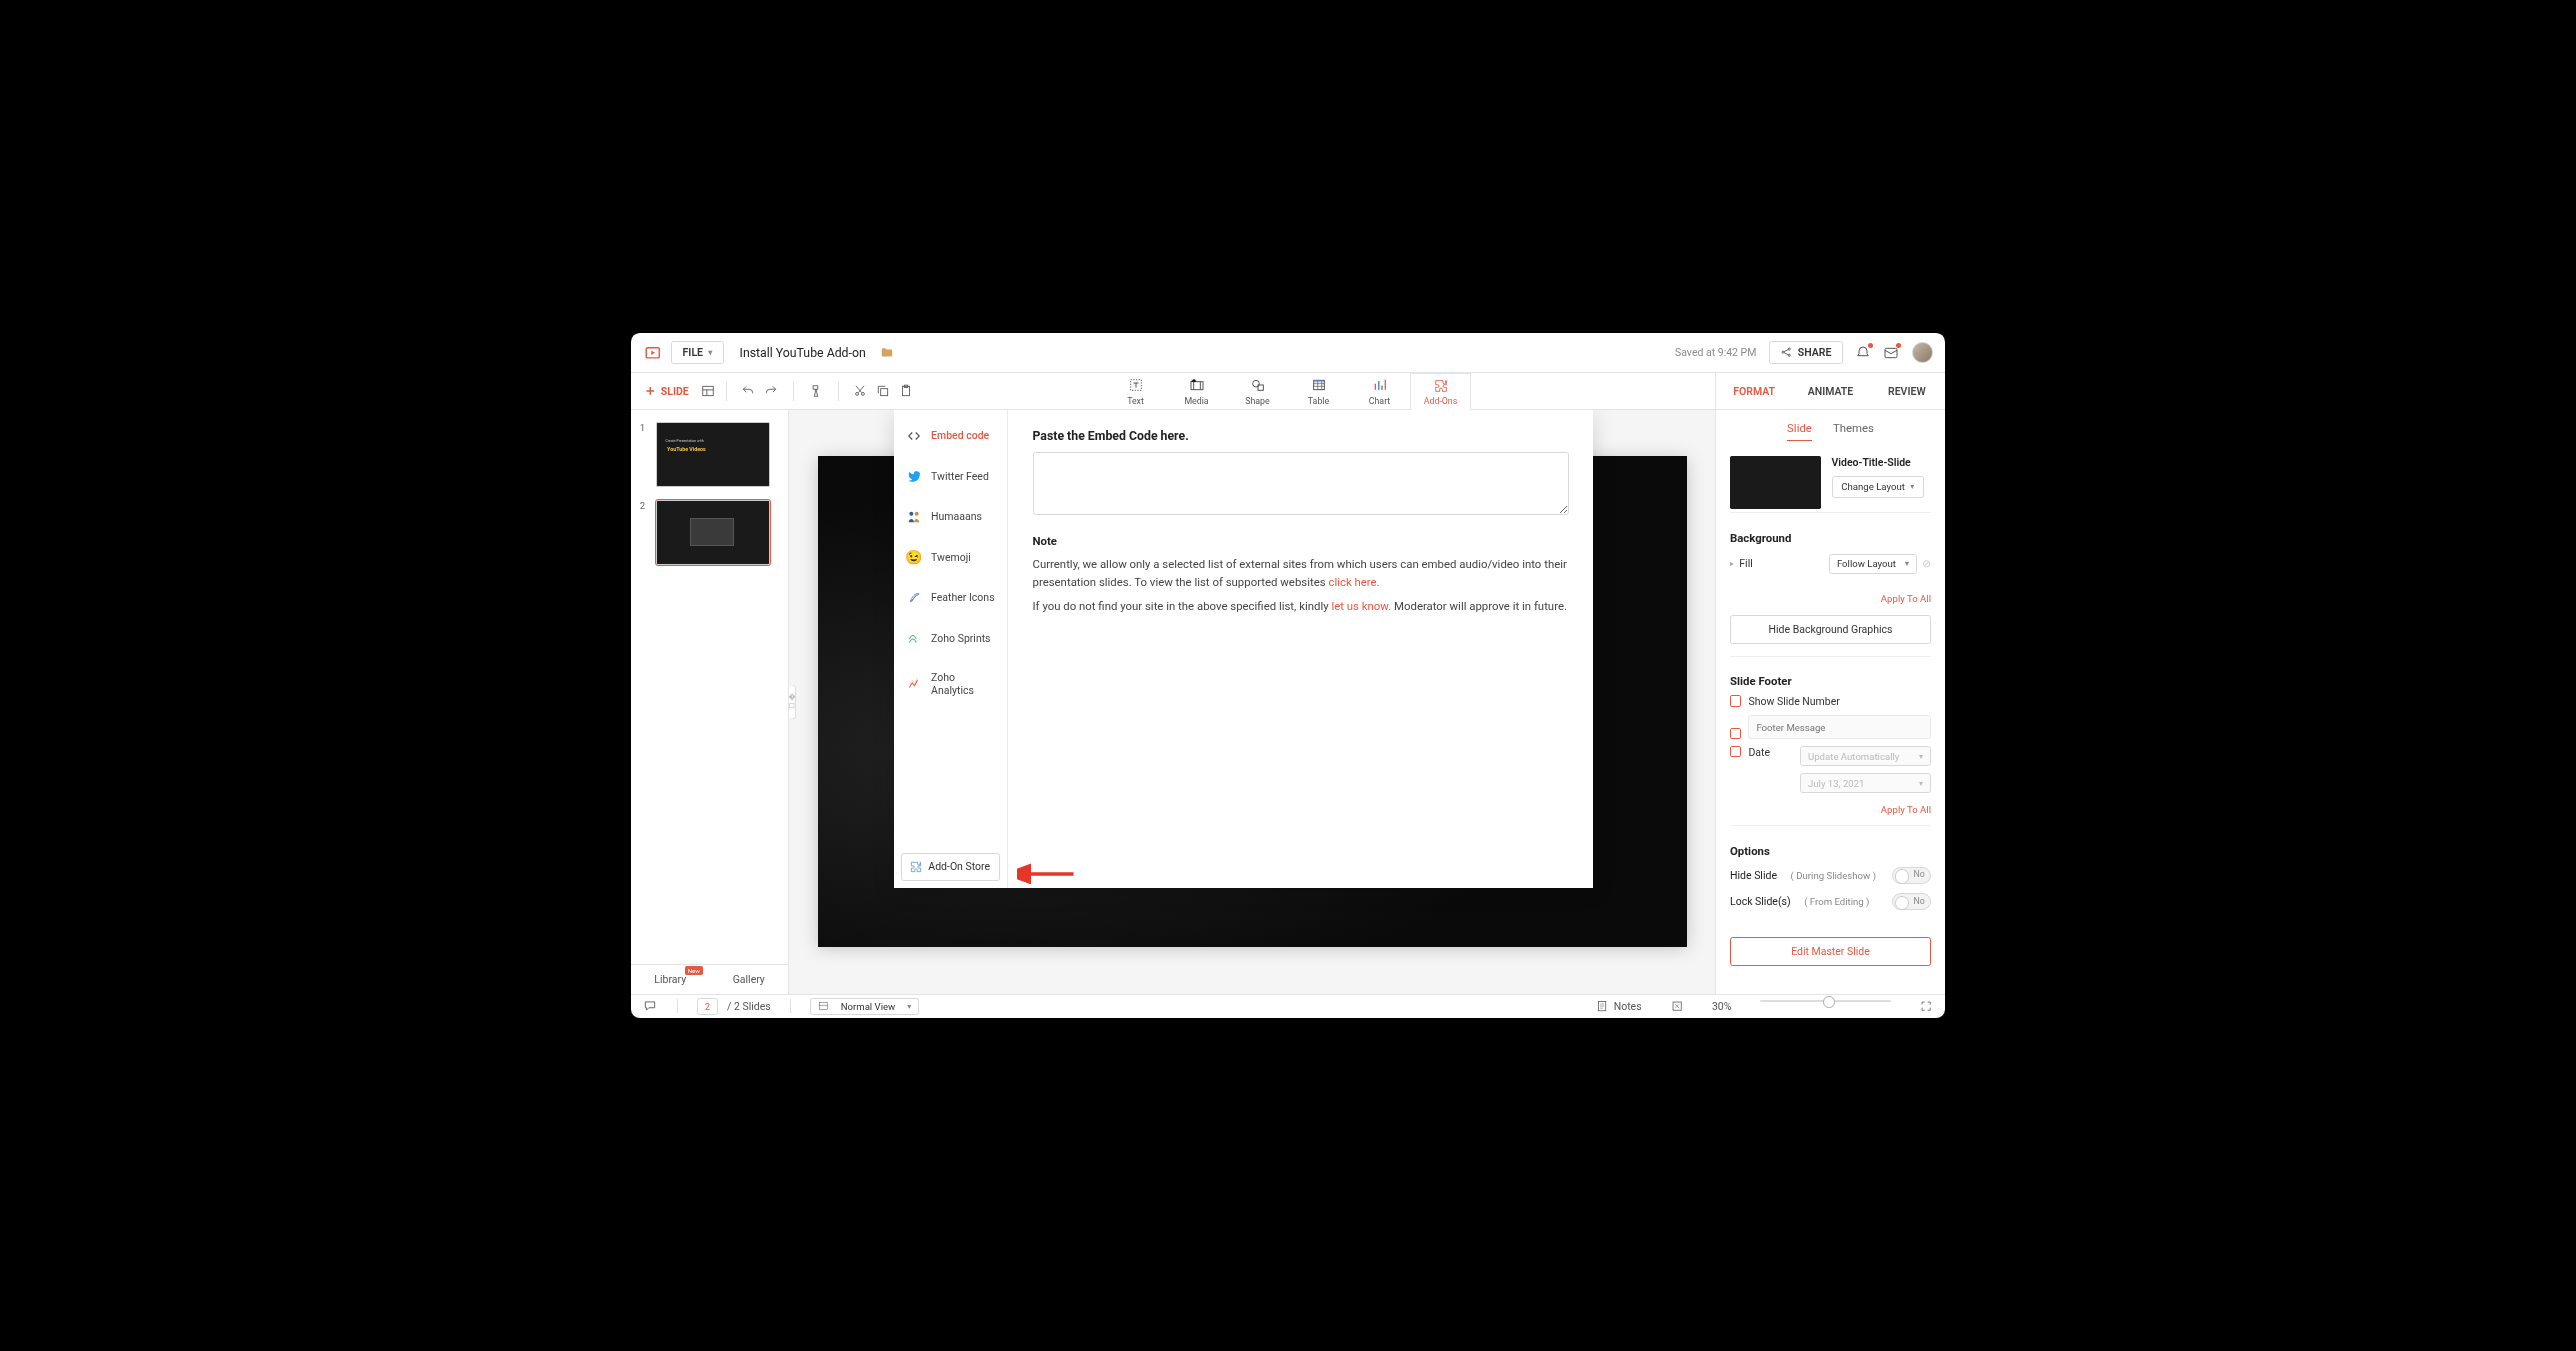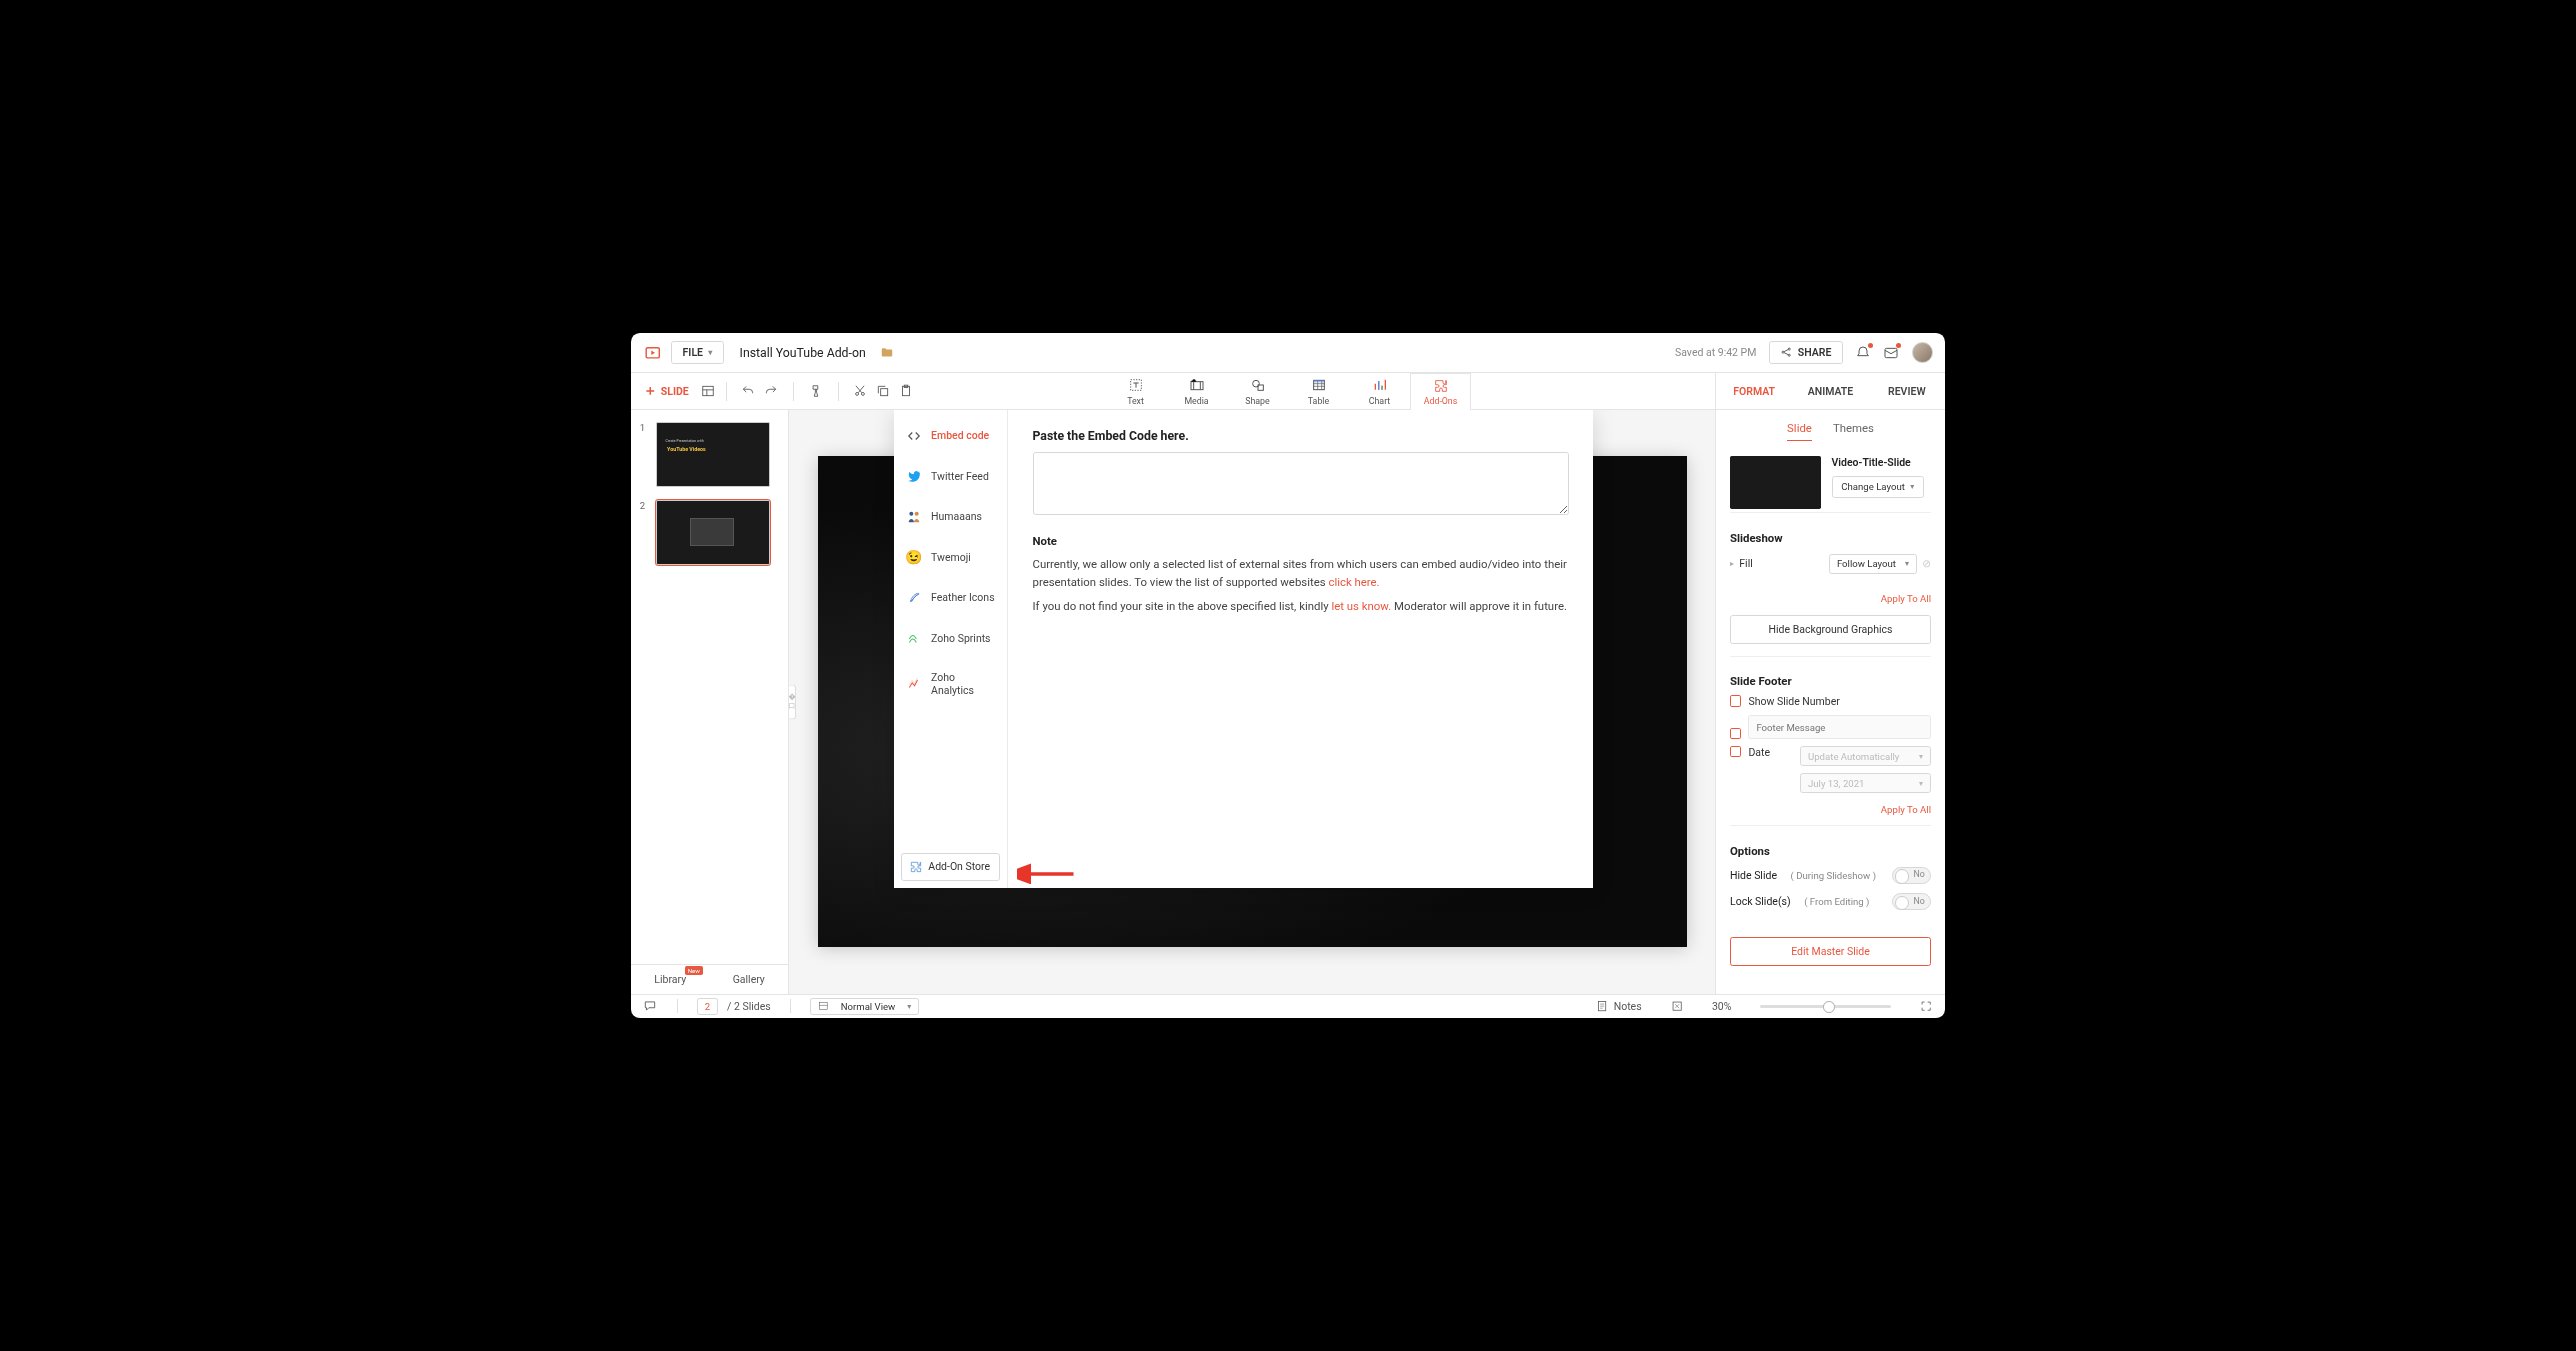--- a/index.html
+++ b/index.html
@@ -104,21 +104,21 @@
 .opt-sub { font-size: 9.6px; color: #888; padding-left: 11px; }
 .toggle { width: 39px; height: 17.5px; border: 0.9px solid #d8d8d8; border-radius: 8.8px; position: relative; background: #f2f2f2; }
 .toggle::after { content: 'No'; position: absolute; right: 5.3px; top: 1.8px; font-size: 8.8px; color: #888; }
 .toggle::before { content: ''; position: absolute; left: 1.8px; top: 1.8px; width: 12.3px; height: 12.3px; background: #fff; border: 0.9px solid #ccc; border-radius: 50%; }
 .edit-master { display: block; width: calc(100% - 28px); margin: 8.8px 14px; border: 0.9px solid #e8573f; color: #e8573f; background: #fff; border-radius: 2.6px; padding: 7px; font-size: 10.5px; cursor: pointer; text-align: center; }
 .rp-bottom-spacer { height: 35px; }
 
 
 .statusbar { height: 24.5px; border-top: 0.9px solid #e4e4e4; display: flex; align-items: center; padding: 0 12.3px; gap: 12.3px; font-size: 10.5px; color: #555; }
 .sb-left { display: flex; align-items: center; gap: 8.8px; }
-.sb-right { margin-left: auto; display: flex; align-items: center; gap: 29px; }
+.sb-right { margin-left: auto; display: flex; align-items: flex-start; gap: 29px; }
 .sb-select { border: 0.9px solid #d8d8d8; border-radius: 2.6px; padding: 1.8px 7px; font-size: 9.6px; color: #333; display: flex; align-items: center; gap: 12px; }
 .sb-counter { border: 0.9px solid #d8d8d8; border-radius: 2.6px; padding: 1.8px 7px; font-size: 9.6px; color: #e8573f; }
 .zoom-slider { width: 131px; height: 2.6px; background: #ddd; position: relative; border-radius: 1.8px; }
 .zoom-slider::after { content: ''; position: absolute; left: 63px; top: -3.5px; width: 9.6px; height: 9.6px; background: #fff; border: 0.9px solid #aaa; border-radius: 50%; }
 
 .icon-btn { display:inline-flex; align-items:center; justify-content:center;}
 </style>
 </head>
 <body>
 
@@ -419,21 +419,21 @@
           <div class="slide-name">Video-Title-Slide</div>
           <div class="change-layout">
             <span>Change Layout</span>
             <span style="font-size:8px;color:#888">▾</span>
           </div>
         </div>
       </div>
 
       <div class="rp-divider"></div>
       <div class="rp-section">
-        <div class="rp-h plain">Slideshow</div>
+        <div class="rp-h plain">Background</div>
         <div class="rp-row">
           <span style="font-size:10.5px;color:#333;display:flex;align-items:center;gap:5.3px">
               <span style="font-size:8px;color:#aaa">▸</span>
               <span>Fill</span>
             </span>
           <div style="display:flex;align-items:center;gap:5.3px">
             <div class="select-sm">
               <span>Follow Layout</span>
               <span style="font-size:8px;color:#888">▾</span>
             </div>

